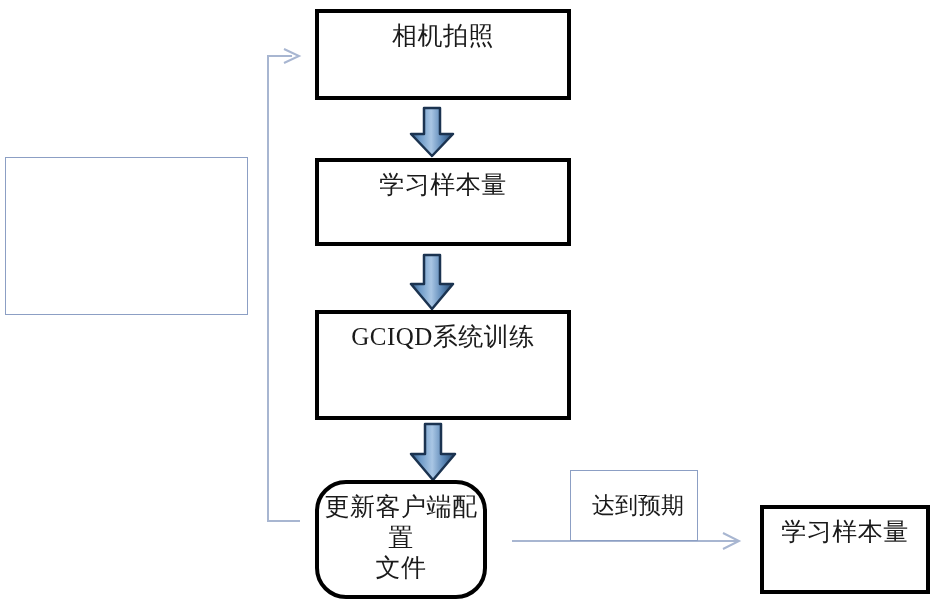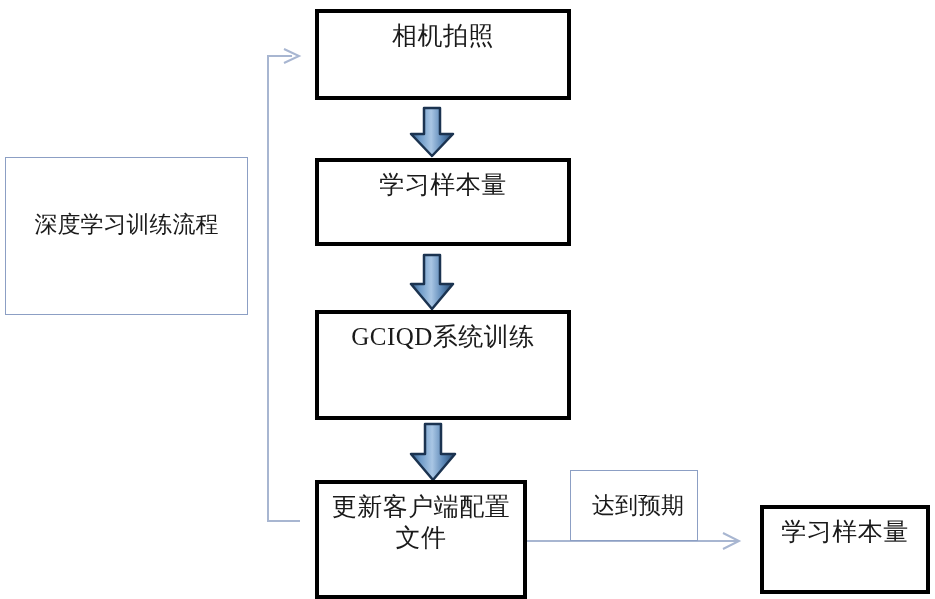--- a/index.html
+++ b/index.html
@@ -75,21 +75,20 @@
     <path d="M 300 521 L 268 521 L 268 56 L 292 56" fill="none" stroke="#a8b6d1" stroke-width="2"></path>
     <path d="M 284 49 L 299 56 L 284 63" fill="none" stroke="#a8b6d1" stroke-width="2"></path>
   </svg>
 
   <svg class="conn-svg" style="left:0px; top:0px; width:935px; height:599px;">
     <path d="M 512 541 L 738 541" fill="none" stroke="#a8b6d1" stroke-width="2"></path>
     <path d="M 723 533 L 739 541 L 723 549" fill="none" stroke="#a8b6d1" stroke-width="2"></path>
   </svg>
 
   <div class="note-box" style="left:5px; top:157px; width:243px; height:158px;">
-    <span class="note-line">深度学习训练流程</span>
     <span class="note-gap"></span>
   </div>
 
   <div class="proc-box" style="left:300px; top:9px; width:256px; height:91px;">
     <span class="proc-label">相机拍照</span>
   </div>
 
   <svg class="block-arrow" style="left:406px; top:106px; width:52px; height:52px;" viewBox="0 0 52 52">
     <defs>
       <linearGradient id="ga1" x1="0" y1="0" x2="1" y2="0">
@@ -134,21 +133,21 @@
         <stop offset="100%" stop-color="#24476d"></stop>
       </linearGradient>
     </defs>
     <path d="M 19 2 L 35 2 L 35 32 L 49 32 L 27 58 L 5 32 L 19 32 Z" fill="url(#ga3)" stroke="#1b3350" stroke-width="2.5" stroke-linejoin="round"></path>
   </svg>
 
   <div class="note-box" style="left:570px; top:470px; width:128px; height:71px;padding-left:8px;">
     <span class="note-line">达到预期</span>
   </div>
 
-  <div class="proc-box" style="left:300px; top:480px; width:212px; height:119px;">
+  <div class="proc-box" style="left:300px; top:480px; width:172px; height:119px;border-radius:31px;">
     <span class="proc-label">更新客户端配置
 文件</span>
   </div>
 
   <div class="proc-box" style="left:745px; top:505px; width:170px; height:89px;">
     <span class="proc-label">学习样本量</span>
   </div>
 
 </div>
 

